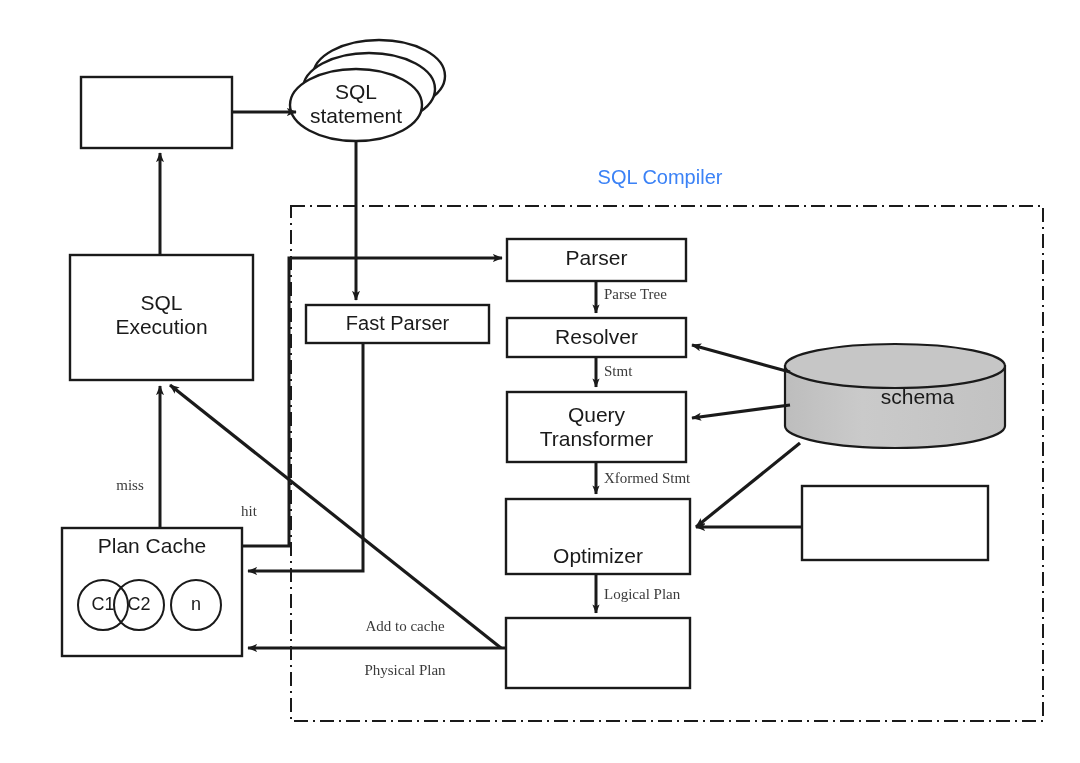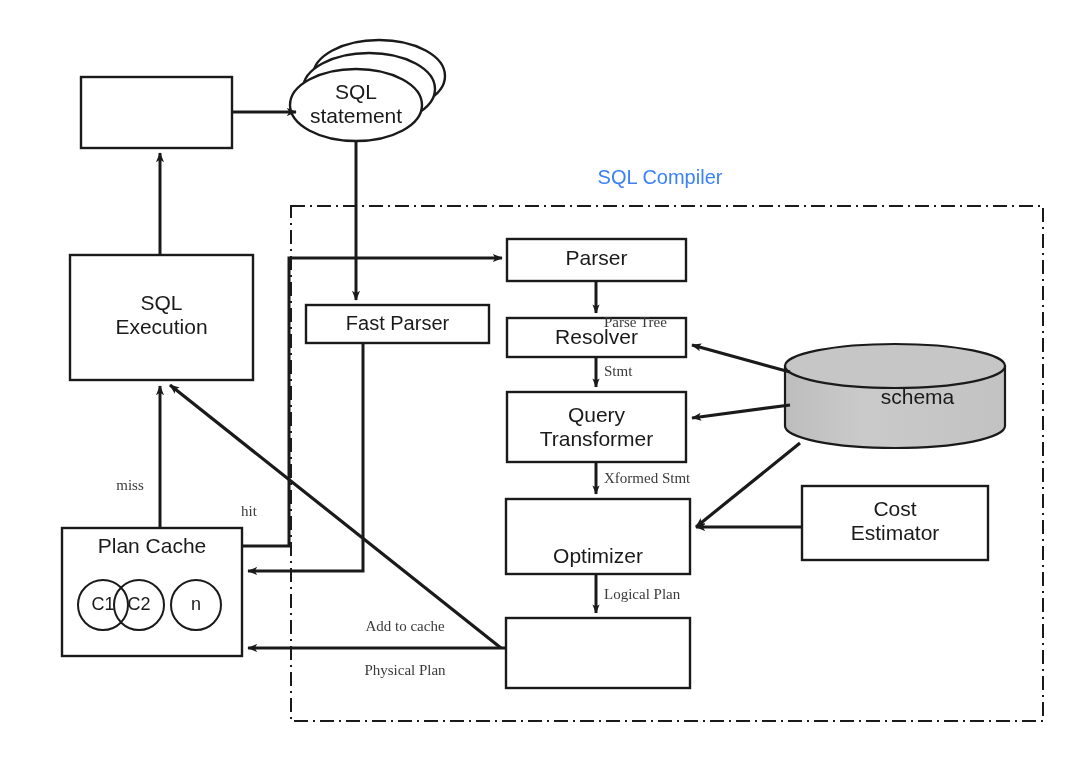--- a/index.html
+++ b/index.html
@@ -143,26 +143,24 @@
   <div class="lbl node-label" style="left:507px; top:246px; width:179px;">Parser</div>
 
   <div class="lbl node-label" style="left:507px; top:325px; width:179px;">Resolver</div>
 
   <div class="lbl node-label" style="left:507px; top:403px; width:179px;">Query
 Transformer</div>
 
   <div class="lbl node-label" style="left:506px; top:544px; width:184px;">Optimizer</div>
 
 
-  <div class="lbl node-label" style="left:802px; top:497px; width:186px;">Cost
-Estimator</div>
 
   <div class="lbl node-label" style="left:785px; top:385px; width:265px;">schema</div>
 
-  <div class="lbl edge-label" style="left:604px; top:286px; width:120px; text-align:left;margin-top:28px;">Parse Tree</div>
+  <div class="lbl edge-label" style="left:604px; top:286px; width:120px; text-align:left;">Parse Tree</div>
 
   <div class="lbl edge-label" style="left:604px; top:363px; width:100px; text-align:left;">Stmt</div>
 
   <div class="lbl edge-label" style="left:604px; top:470px; width:160px; text-align:left;">Xformed Stmt</div>
 
   <div class="lbl edge-label" style="left:604px; top:586px; width:140px; text-align:left;">Logical Plan</div>
 
   <div class="lbl edge-label" style="left:100px; top:477px; width:60px;">miss</div>
 
   <div class="lbl edge-label" style="left:224px; top:503px; width:50px;">hit</div>

